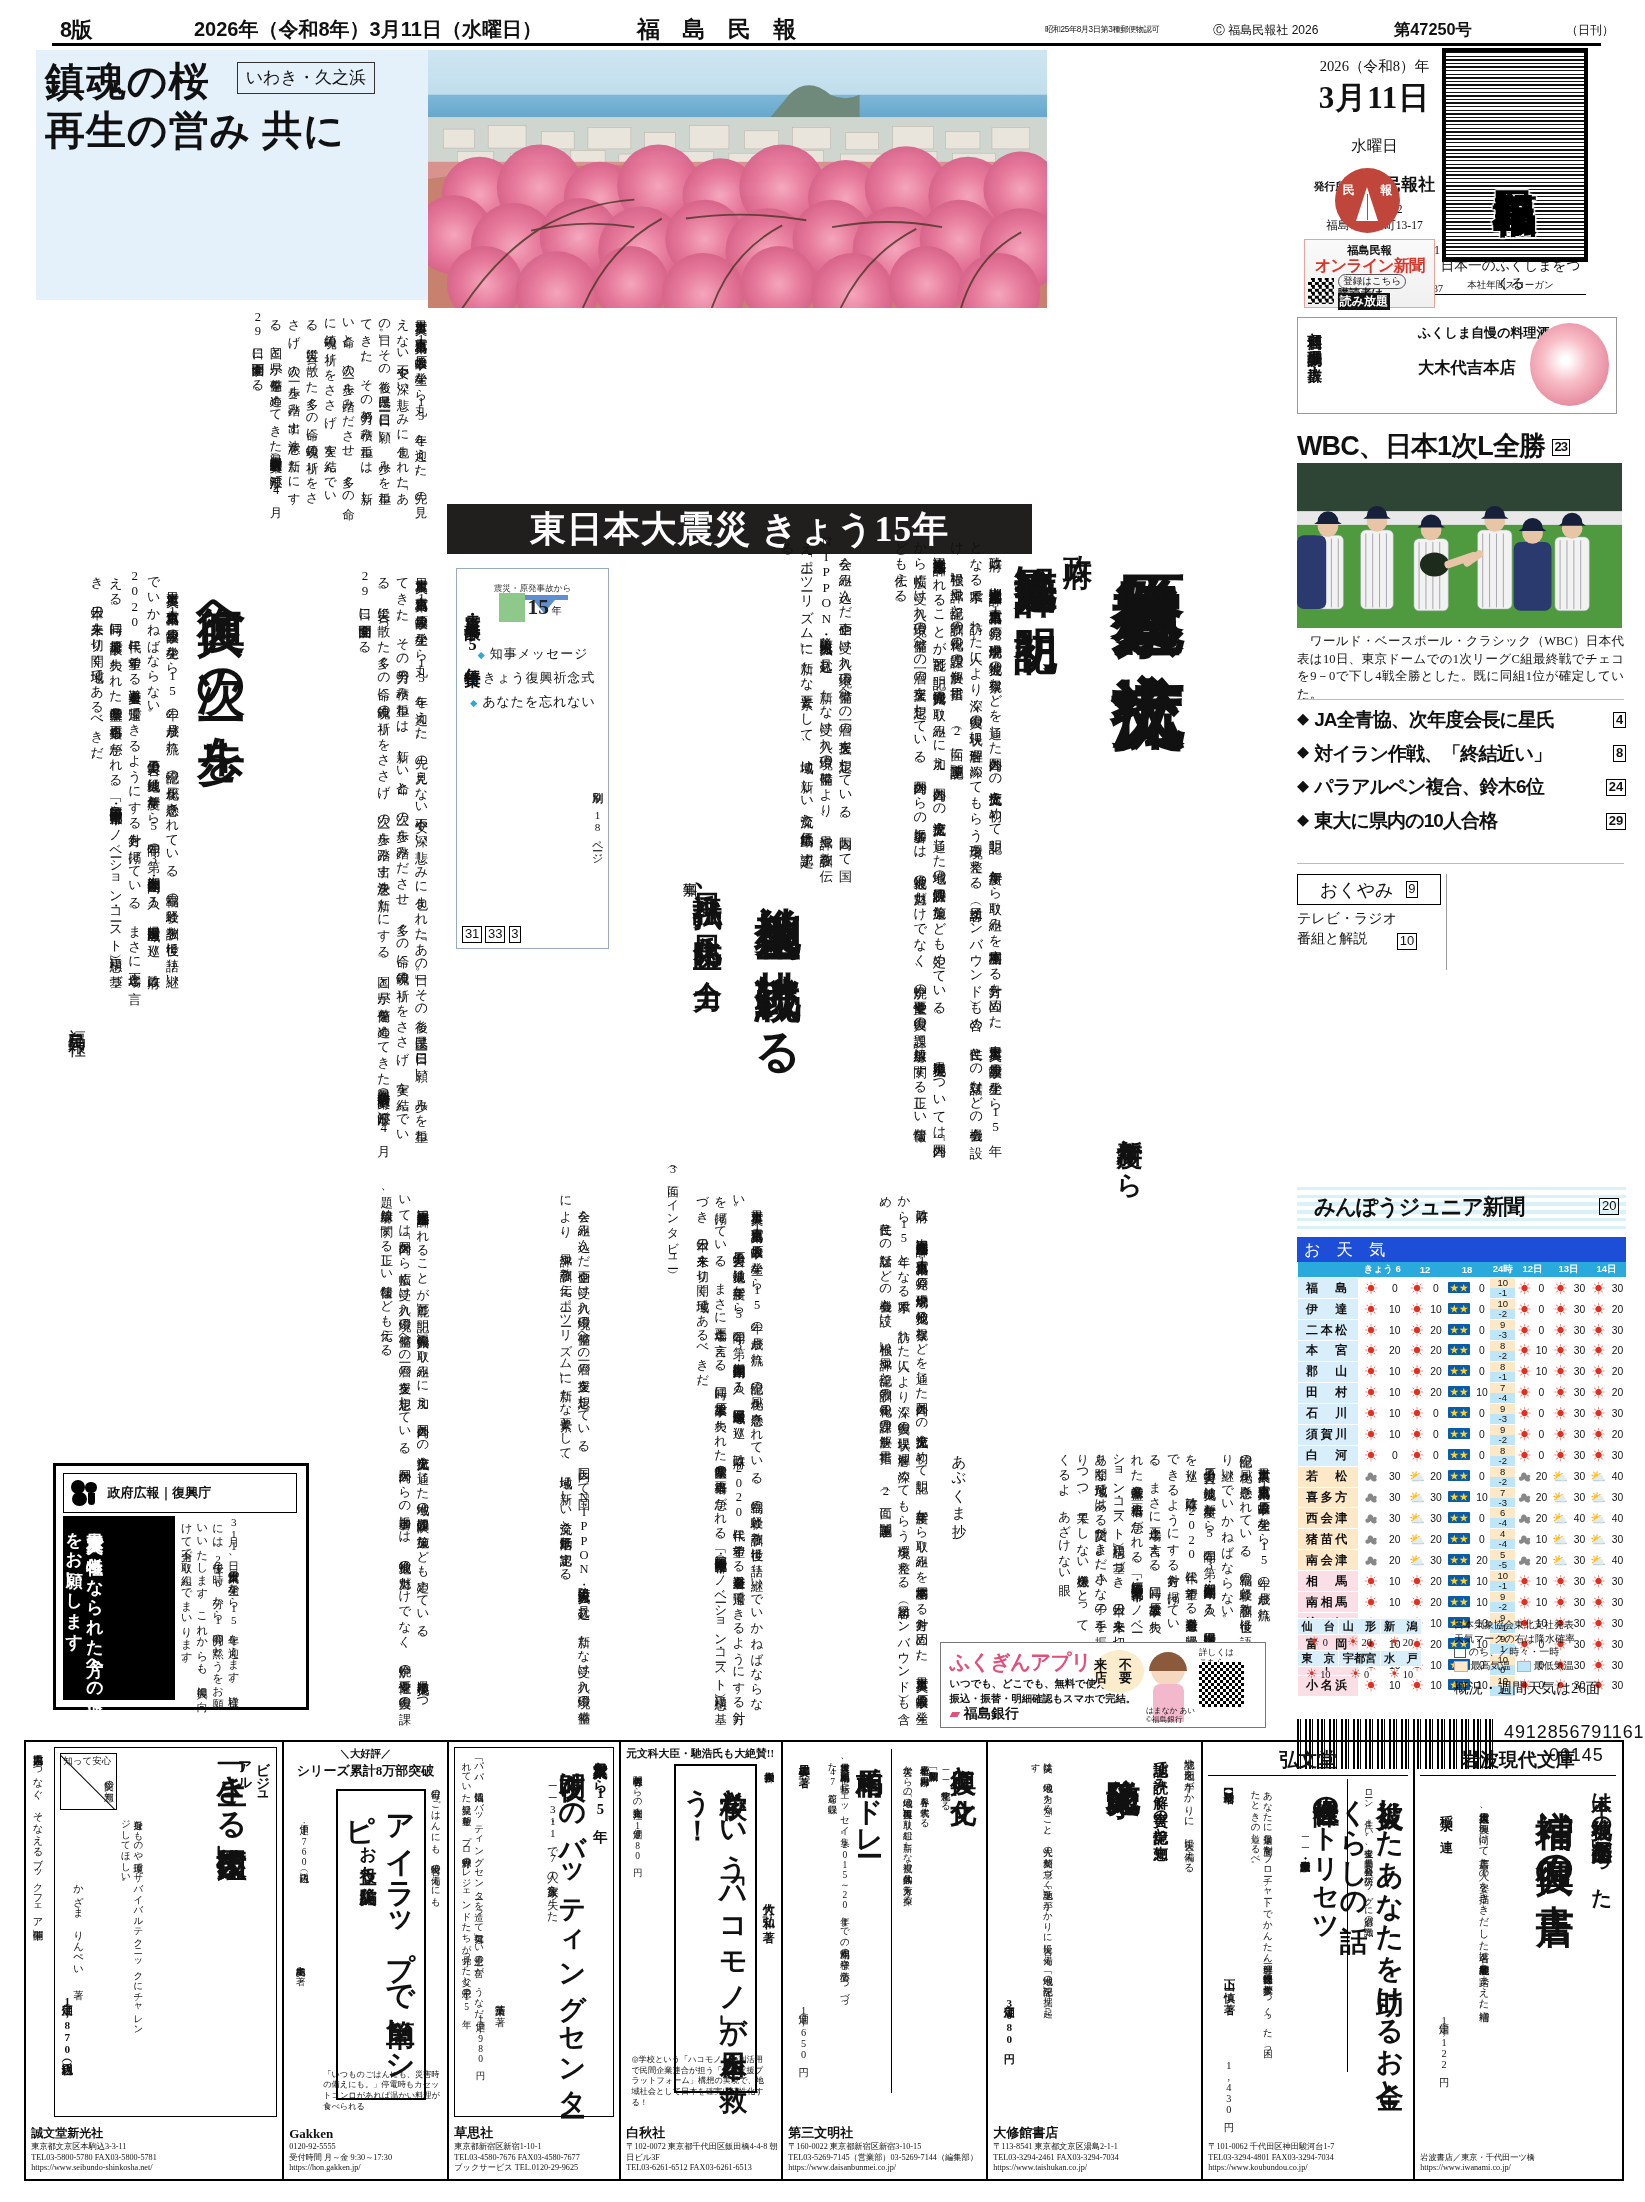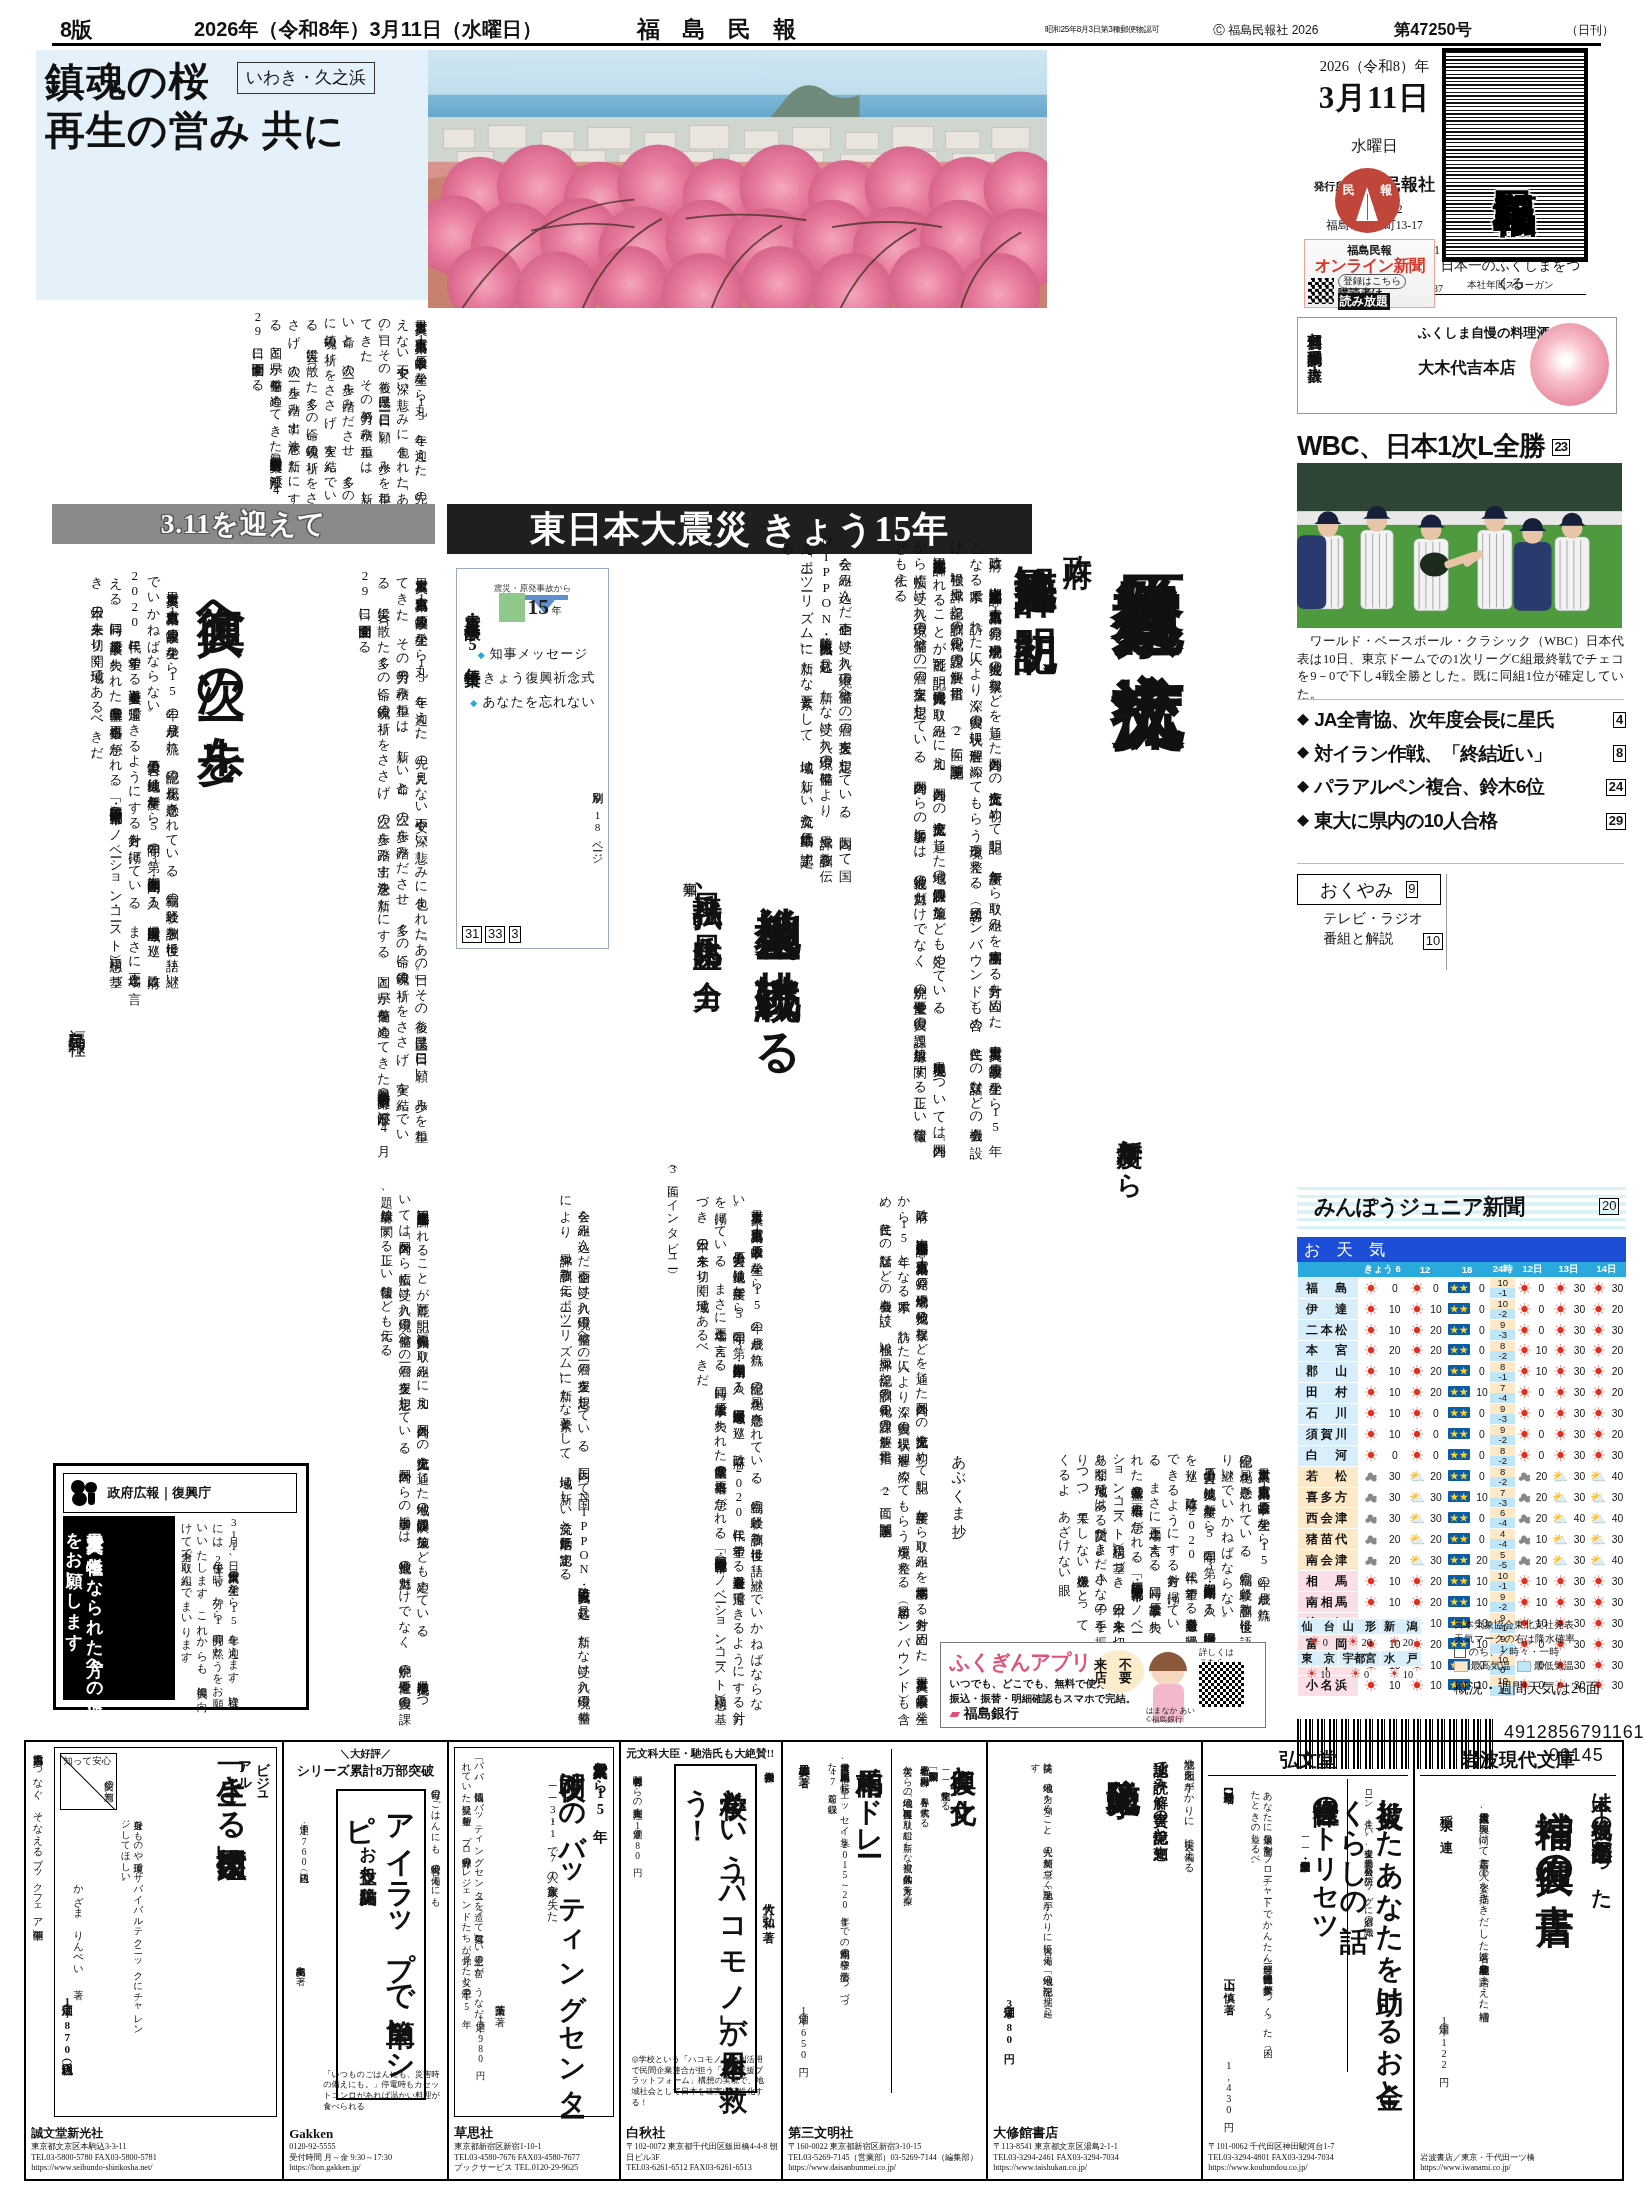--- a/index.html
+++ b/index.html
@@ -478,21 +478,21 @@
     </div>
   </div>
   <div id="idx-rule2"></div>
 
   <div id="okuyami">
     <span>おくやみ</span>
     <span class="pgbox">9</span>
   </div>
   <div id="sec-div"></div>
   <div id="sec-left">
-    <div style="display:flex;justify-content:flex-end;align-items:flex-end;">
+    <div style="display:flex;justify-content:flex-start;align-items:flex-end;">
       <div>
         <div>テレビ・ラジオ</div>
         <div>番組と解説</div>
       </div>
       <span class="pgbox">10</span>
     </div>
   </div>
 
   <div id="junior">
     <div class="jt">みんぽうジュニア新聞</div>
@@ -936,23 +936,20 @@
       <span>最高気温</span>
       <span style="display:inline-block;width:12px;height:8.6px;background:#bfe6f7;border:0.9px solid #9bd;vertical-align:middle;margin-left:4.3px;"></span>
       <span>最低気温</span>
     </div>
   </div>
   <div id="wx-week">概況・週間天気は26面</div>
   <div id="barcode"></div>
   <div id="barnum">4912856791161</div>
   <div id="barnum2">00145</div>
 
-  <div id="ban311">
-    <span>3.11を迎えて</span>
-  </div>
   <div id="ban15">
     <span>東日本大震災 きょう15年</span>
   </div>
 
   <div id="mainhead">
     <div class="mh">原発視察通じ交流拡大</div>
   </div>
   <div id="subhead1">政府</div>
   <div id="subhead2">観光推進計画に初明記</div>
   <div id="subhead3">新年度から</div>

